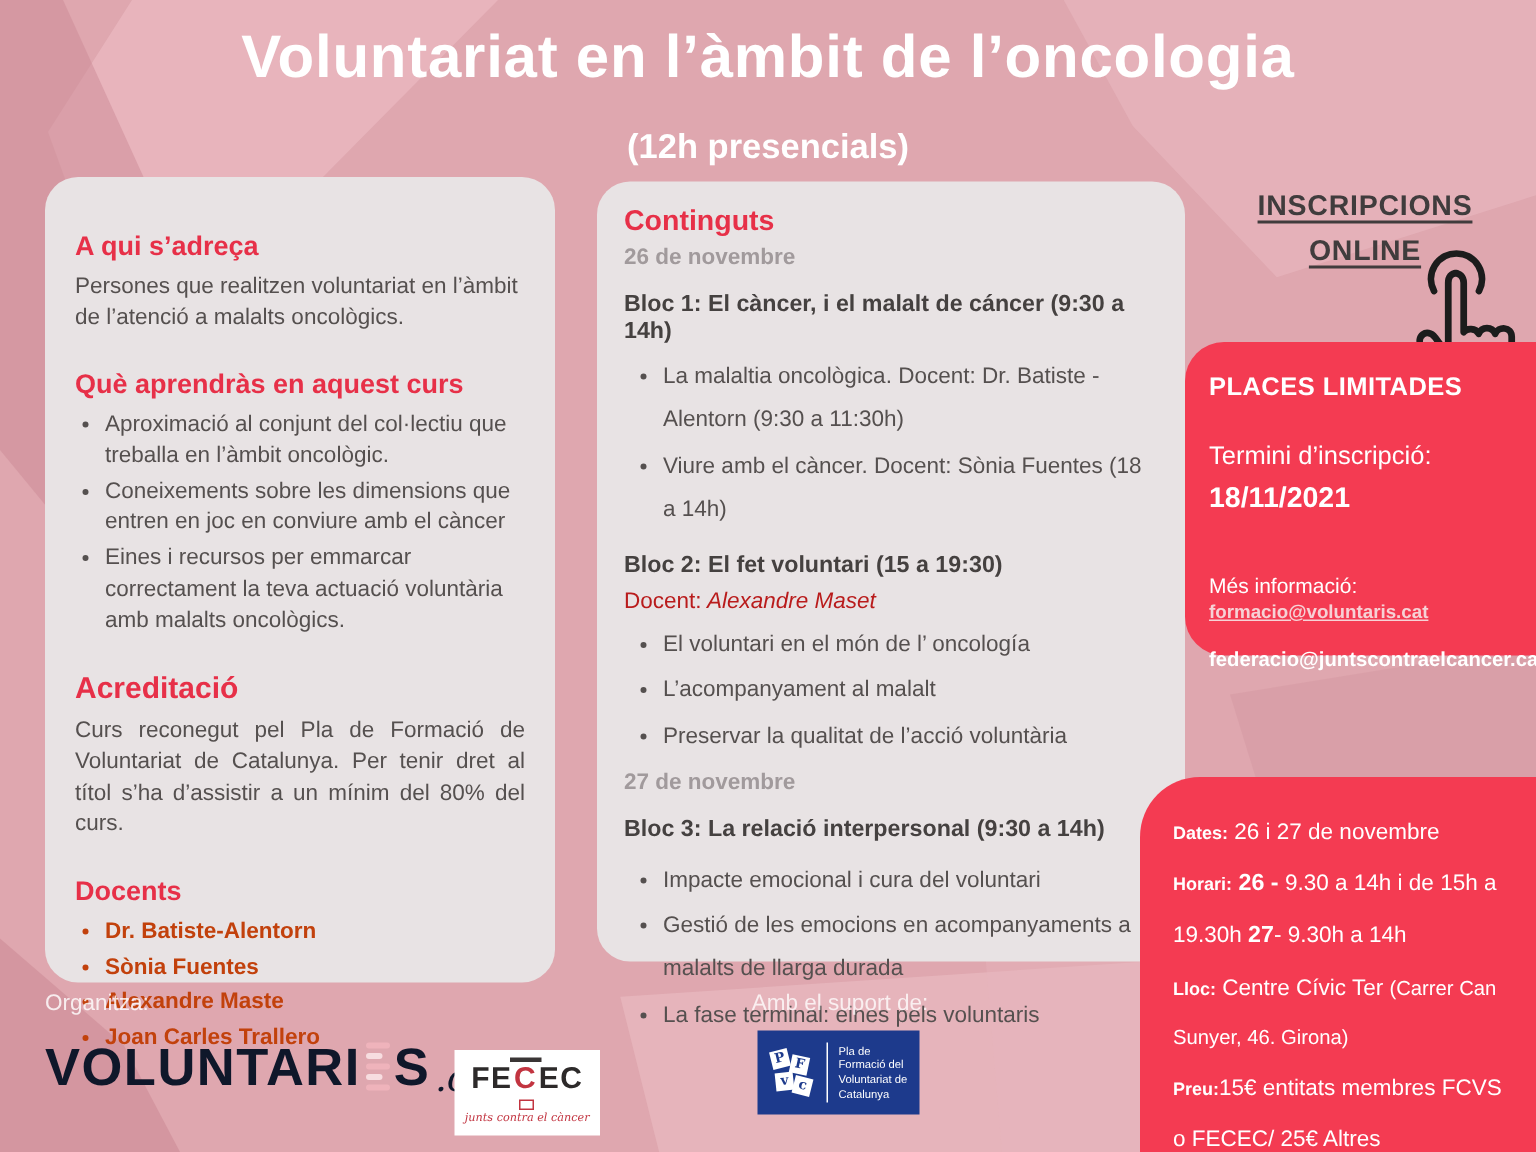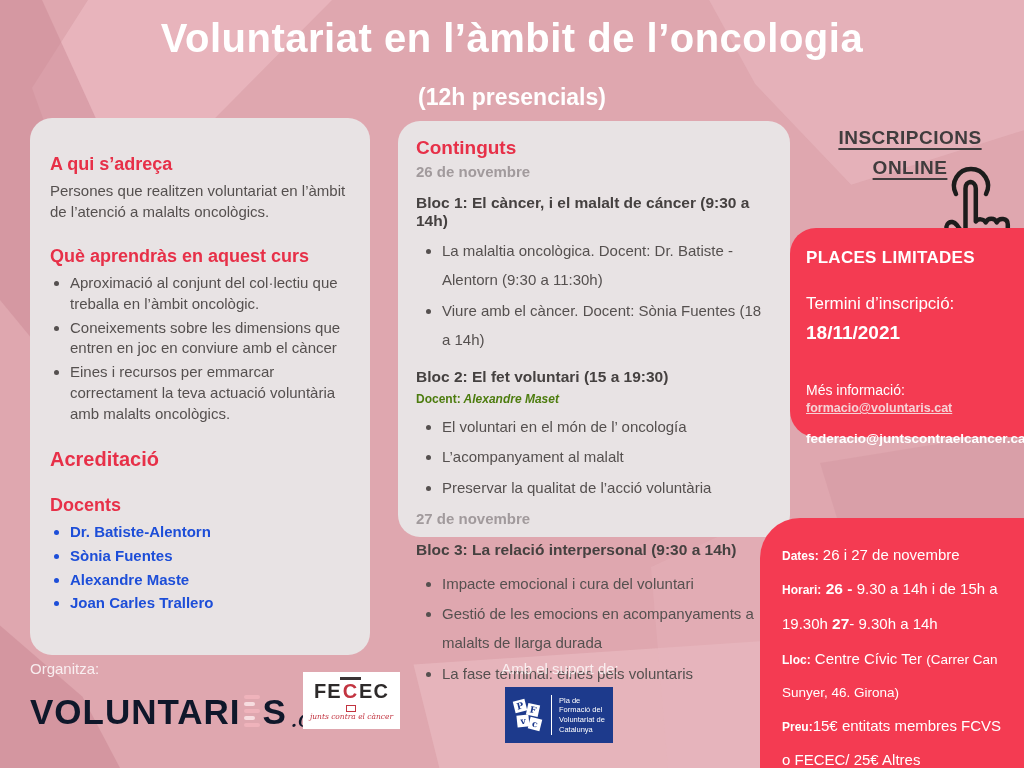--- a/index.html
+++ b/index.html
@@ -14,34 +14,34 @@
   .sh4{left:820px;top:430px;width:204px;height:110px;background:rgba(211,150,159,.45);clip-path:polygon(0 30%,100% 0,100% 100%,10% 90%);}
   .sh5{left:0;top:590px;width:150px;height:178px;background:rgba(201,134,145,.5);clip-path:polygon(0 20%,55% 60%,80% 100%,0 100%);}
   .sh6{left:395px;top:630px;width:370px;height:138px;background:rgba(240,199,205,.4);clip-path:polygon(5% 25%,100% 8%,100% 100%,12% 100%);}
   .sh7{left:600px;top:500px;width:170px;height:268px;background:rgba(232,182,190,.38);clip-path:polygon(30% 25%,100% 5%,100% 100%,40% 100%);}
 
   .title{position:absolute;left:0;top:16px;width:1024px;text-align:center;color:#ffffff;font-size:40px;font-weight:bold;letter-spacing:.5px;}
   .subtitle{position:absolute;left:0;top:84px;width:1024px;text-align:center;color:#ffffff;font-size:23px;font-weight:bold;}
 
   .panel{position:absolute;background:#e8e3e4;border-radius:22px;box-sizing:border-box;}
   .left-panel{left:30px;top:118px;width:340px;height:537px;padding:12px 20px;}
-  .middle-panel{left:398px;top:121px;width:392px;height:416px;padding:10px 18px;}
+  .middle-panel{left:398px;top:121px;width:392px;height:520px;padding:10px 18px;}
 
   .red-h{color:#e73048;font-weight:bold;font-size:18px;margin:24px 0 6px 0;}
   .red-h.big{font-size:20px;}
   .left-panel p{font-size:15px;line-height:1.38;color:#55504f;margin:0 0 4px 0;}
   .left-panel p.just{text-align:justify;}
   .left-panel ul{margin:4px 0 10px 0;padding-left:20px;color:#55504f;font-size:15px;line-height:1.38;}
   .left-panel ul li{margin-bottom:3px;}
-  .docents-list li{font-weight:bold;color:#1d4ed8;}
+  .docents-list li{font-weight:bold;color:#c2410c;}
 
   .middle-panel .red-h{font-size:19px;margin:6px 0 4px 0;}
   .date-h{color:#a19a9c;font-weight:bold;font-size:15px;margin:2px 0 10px 0;}
   .bloc-title{color:#454140;font-weight:bold;font-size:15.5px;margin:14px 0 4px 0;}
-  .docent-line{font-size:12px;color:#4d7c0f;margin:6px 0 2px 0;font-weight:bold;}
+  .docent-line{font-size:15px;color:#b91c1c;margin:6px 0 2px 0;}
   .docent-line .dname{font-style:italic;}
   .middle-panel ul{margin:6px 0 4px 0;padding-left:26px;color:#55504f;font-size:15px;line-height:1.95;}
   .middle-panel ul li{margin-bottom:1px;}
 
   .inscripcions{position:absolute;left:806px;top:123px;width:208px;text-align:center;color:#403c3d;font-size:19px;font-weight:bold;letter-spacing:.5px;line-height:1.6;}
   .inscripcions span{text-decoration:underline;text-decoration-thickness:2px;text-underline-offset:4px;}
 
   .hand-icon{position:absolute;left:932px;top:162px;width:92px;height:100px;}
 
   .places-box{position:absolute;left:790px;top:228px;width:234px;height:209px;background:#f43b52;border-radius:26px 0 0 26px;box-sizing:border-box;padding:14px 0 0 16px;color:#fff;overflow:visible;}
@@ -61,21 +61,21 @@
   .suport{position:absolute;left:500px;top:660px;width:120px;text-align:center;font-size:15px;color:rgba(255,255,255,.78);}
 
   .vol-logo{position:absolute;left:30px;top:694px;display:flex;align-items:flex-end;color:#0f172a;}
   .vol-txt{font-size:35px;font-weight:bold;letter-spacing:1px;line-height:1;}
   .vol-e{display:inline-flex;flex-direction:column;gap:3px;margin:0 3px 2px 3px;}
   .vol-e i{display:block;height:4px;border-radius:2px;background:#efb3bb;}
   .vol-e i:nth-child(odd){width:16px;}
   .vol-e i:nth-child(even){width:11px;background:#f7dde0;}
   .vol-cat{font-family:"DejaVu Serif",serif;font-style:italic;font-size:25px;margin-left:3px;position:relative;top:4px;}
 
-  .fecec-card{position:absolute;left:303px;top:672px;width:97px;height:57px;background:#ffffff;display:flex;flex-direction:column;align-items:center;justify-content:center;}
+  .fecec-card{position:absolute;left:303px;top:700px;width:97px;height:57px;background:#ffffff;display:flex;flex-direction:column;align-items:center;justify-content:center;}
   .fecec-name{font-size:20px;font-weight:bold;color:#2d2a2a;letter-spacing:1px;display:flex;align-items:flex-end;}
   .fecec-c{color:#c23440;position:relative;margin:0 1px;}
   .fecec-c::before{content:"";position:absolute;top:-3px;left:-3px;right:-3px;height:3px;background:#3a3535;}
   .fecec-c::after{content:"";position:absolute;bottom:-9px;left:3px;width:8px;height:5px;border:1.5px solid #c23440;}
   .fecec-tag{font-family:"DejaVu Serif",serif;font-style:italic;font-size:7.5px;color:#c23440;margin-top:9px;}
 
   .pfvc-card{position:absolute;left:505px;top:687px;width:108px;height:56px;background:#1d3a8c;display:flex;align-items:center;box-sizing:border-box;padding:0 7px;gap:7px;}
   .pfvc-icon{position:relative;width:32px;height:38px;flex:none;}
   .pfvc-icon span{position:absolute;width:12px;height:12px;background:#fff;color:#1d3a8c;font-size:9px;font-weight:bold;display:flex;align-items:center;justify-content:center;font-family:"DejaVu Serif",serif;}
   .pfvc-p{left:2px;top:4px;transform:rotate(-14deg);}
@@ -103,20 +103,21 @@
   <div class="panel left-panel">
     <div class="red-h">A qui s’adreça</div>
     <p>Persones que realitzen voluntariat en l’àmbit de l’atenció a malalts oncològics.</p>
     <div class="red-h">Què aprendràs en aquest curs</div>
     <ul>
       <li>Aproximació al conjunt del col·lectiu que treballa en l’àmbit oncològic.</li>
       <li>Coneixements sobre les dimensions que entren en joc en conviure amb el càncer</li>
       <li>Eines i recursos per emmarcar correctament la teva actuació  voluntària amb malalts oncològics.</li>
     </ul>
     <div class="red-h big">Acreditació</div>
+    <p class="just">Curs reconegut pel Pla de Formació de Voluntariat  de Catalunya. Per tenir dret al títol s’ha d’assistir a un mínim del 80% del curs.</p>
     <div class="red-h">Docents</div>
     <ul class="docents-list">
       <li>Dr. Batiste-Alentorn</li>
       <li>Sònia Fuentes</li>
       <li>Alexandre Maste</li>
       <li>Joan Carles Trallero</li>
     </ul>
   </div>
 
   <div class="panel middle-panel">

